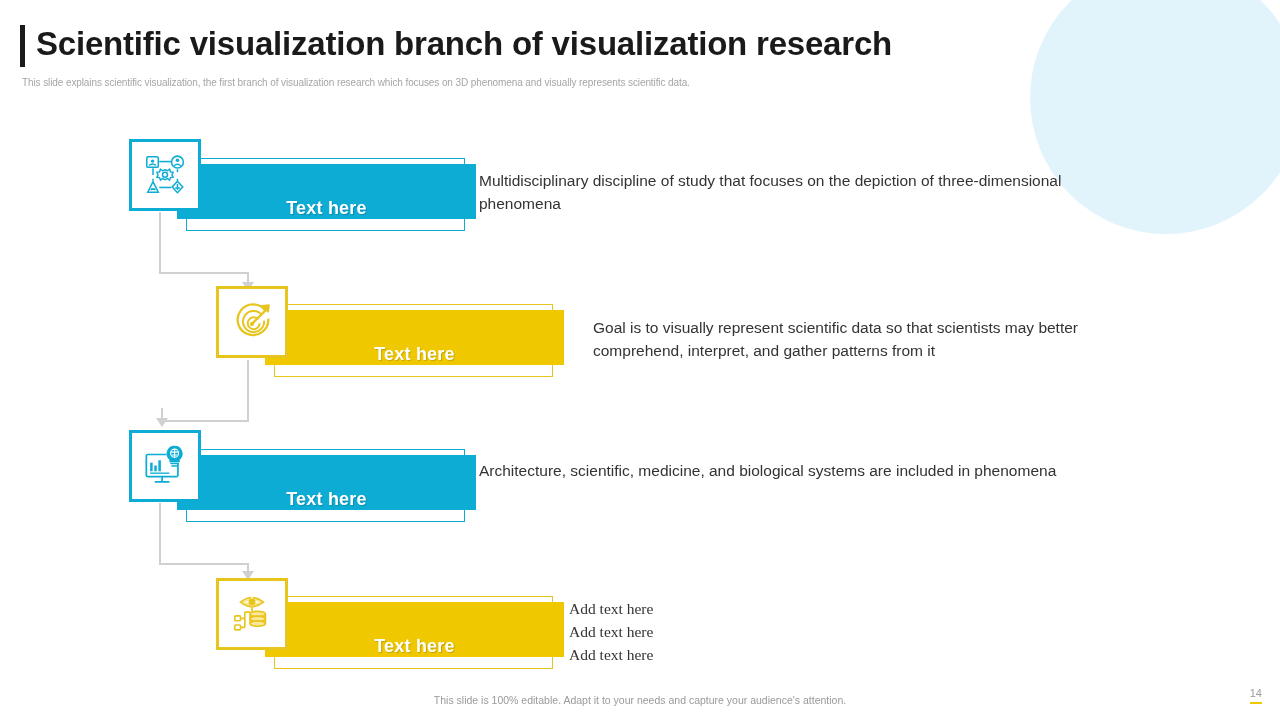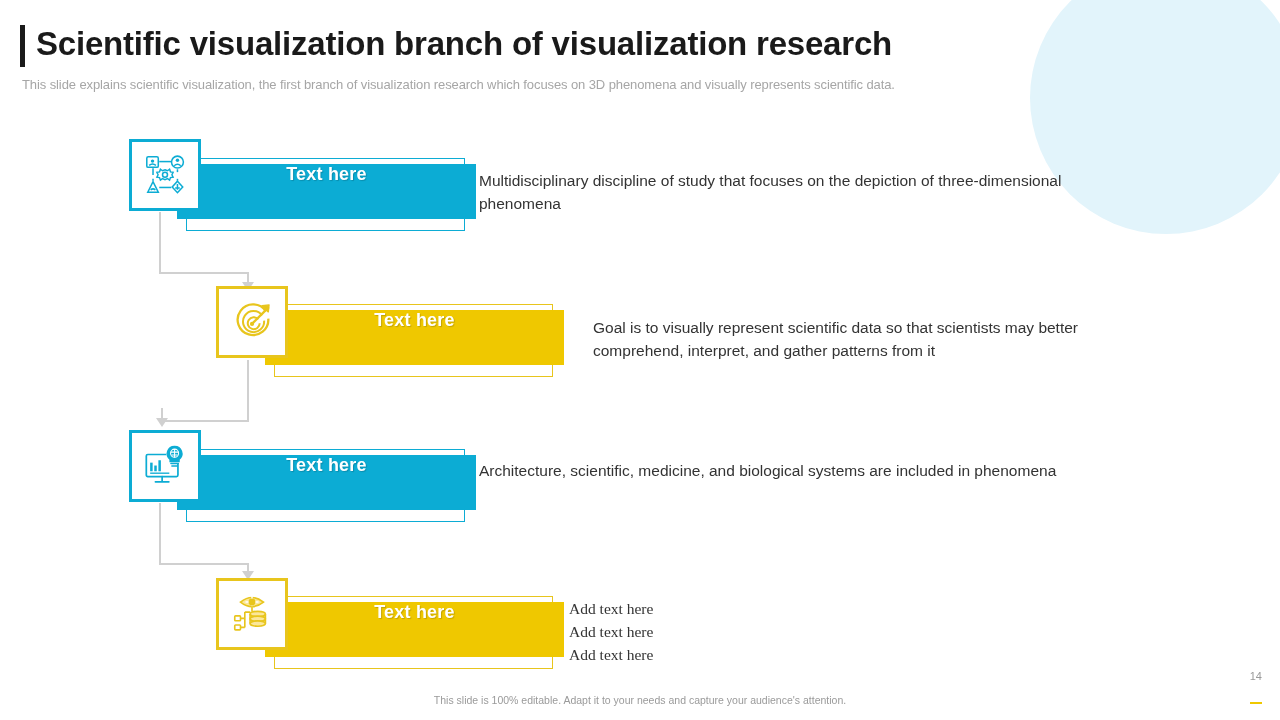--- a/index.html
+++ b/index.html
@@ -52,21 +52,21 @@
     color: #1a1a1a;
     letter-spacing: -0.2px;
     white-space: nowrap;
     z-index: 3;
   }
 
   .page-subtitle {
     position: absolute;
     left: 22px;
     top: 77px;
-    font-size: 13px;
+    font-size: 10px;
     color: #a6a6a6;
     letter-spacing: -0.1px;
     white-space: nowrap;
     z-index: 3;
   }
 
   
   .row {
     position: absolute;
     z-index: 2;
@@ -94,21 +94,21 @@
     border: 1px solid #0cacd4;
     background: transparent;
     z-index: 2;
   }
   .label-frame.gold { border-color: #e8c51d; }
 
   .label-bar {
     position: absolute;
     background: #0cacd4;
     display: flex;
-    align-items: flex-start;
+    align-items: flex-end;
     justify-content: center;
     z-index: 3;
   }
   .label-bar.gold { background: #efc800; }
 
   .label-bar span {
     font-size: 18px;
     font-weight: bold;
     color: #ffffff;
     text-shadow: 1px 1px 1px rgba(0,0,0,0.18);
@@ -154,21 +154,21 @@
     color: #9a9a9a;
     z-index: 3;
   }
 
   .page-number {
     position: absolute;
     right: 18px;
     bottom: 16px;
     font-size: 11px;
     color: #9a9a9a;
-    padding-bottom: 20px;
+    padding-bottom: 3px;
     border-bottom: 2px solid #efc800;
     z-index: 3;
   }
 </style>
 </head>
 <body>
 
 <div class="slide">
 
   <div class="deco-circle"></div>

